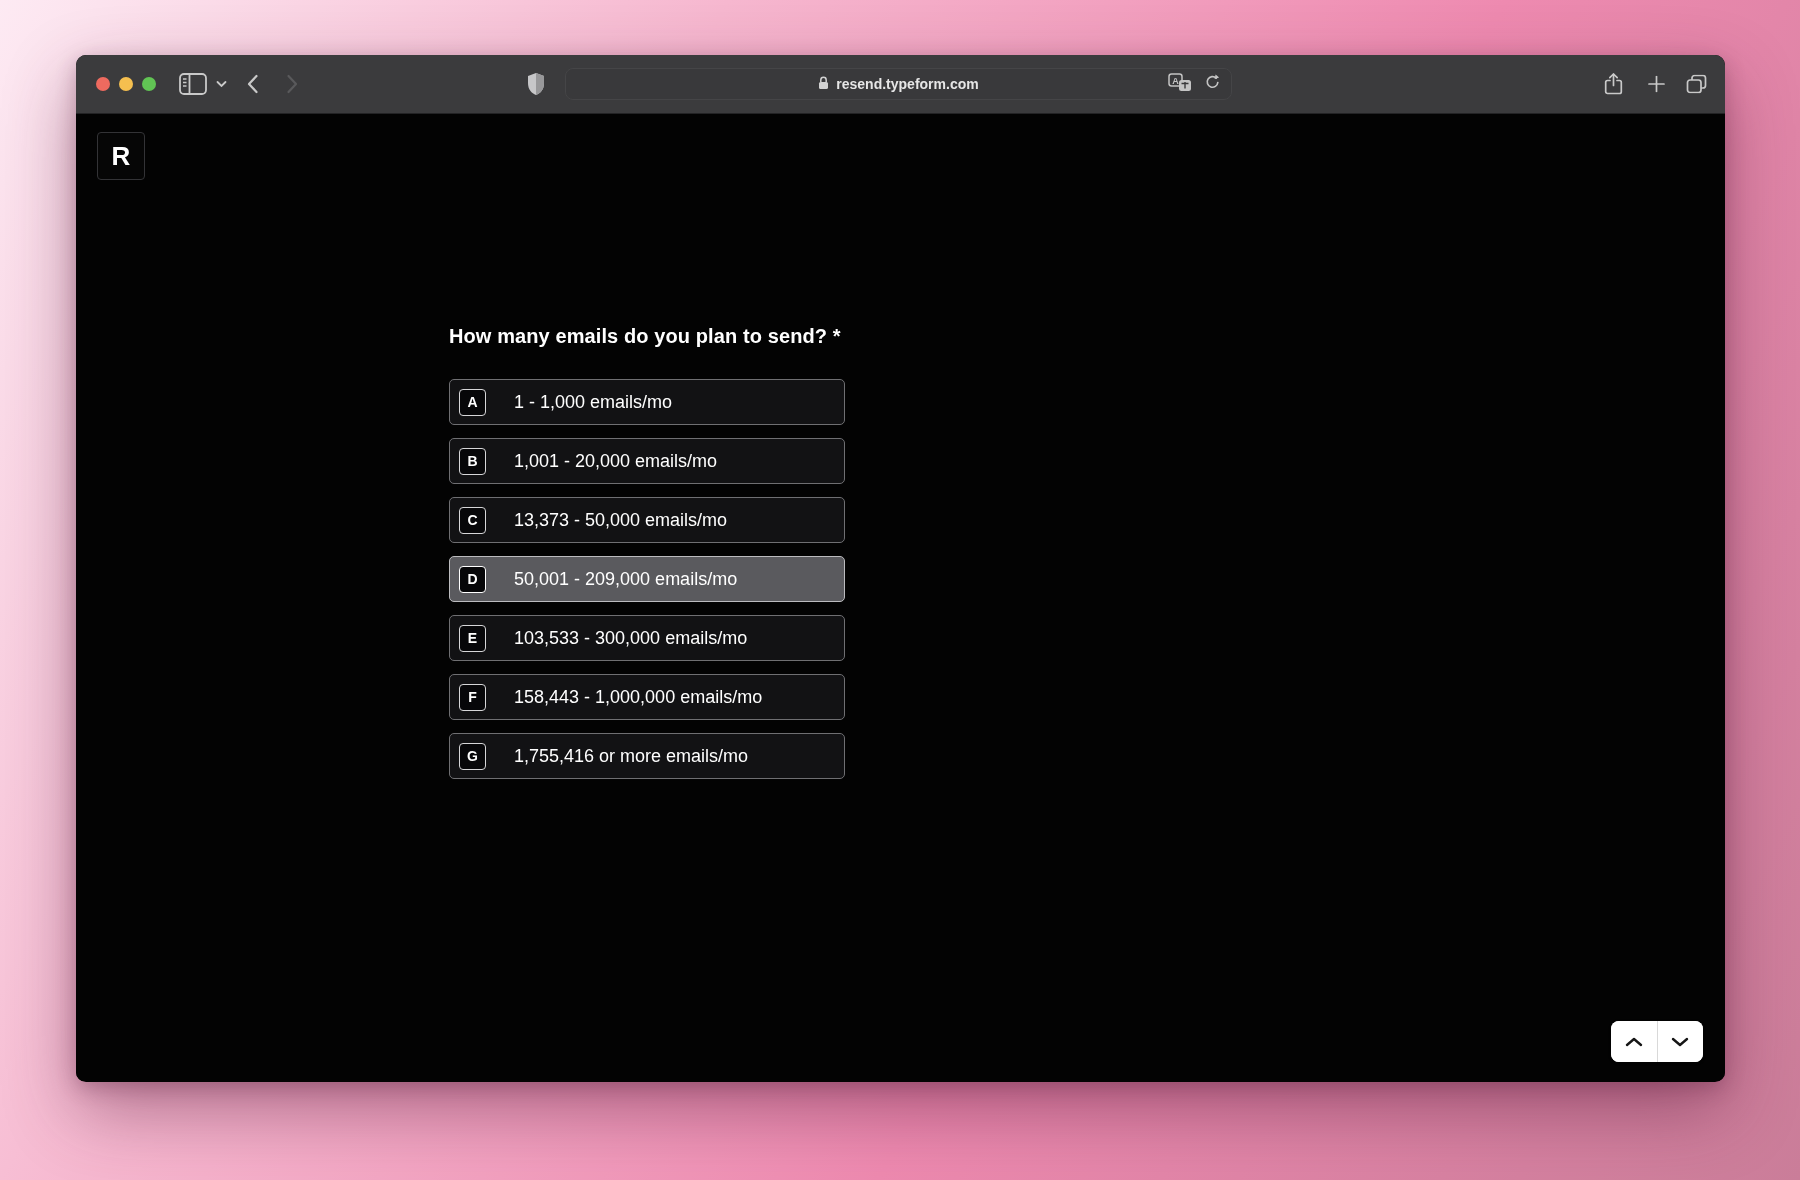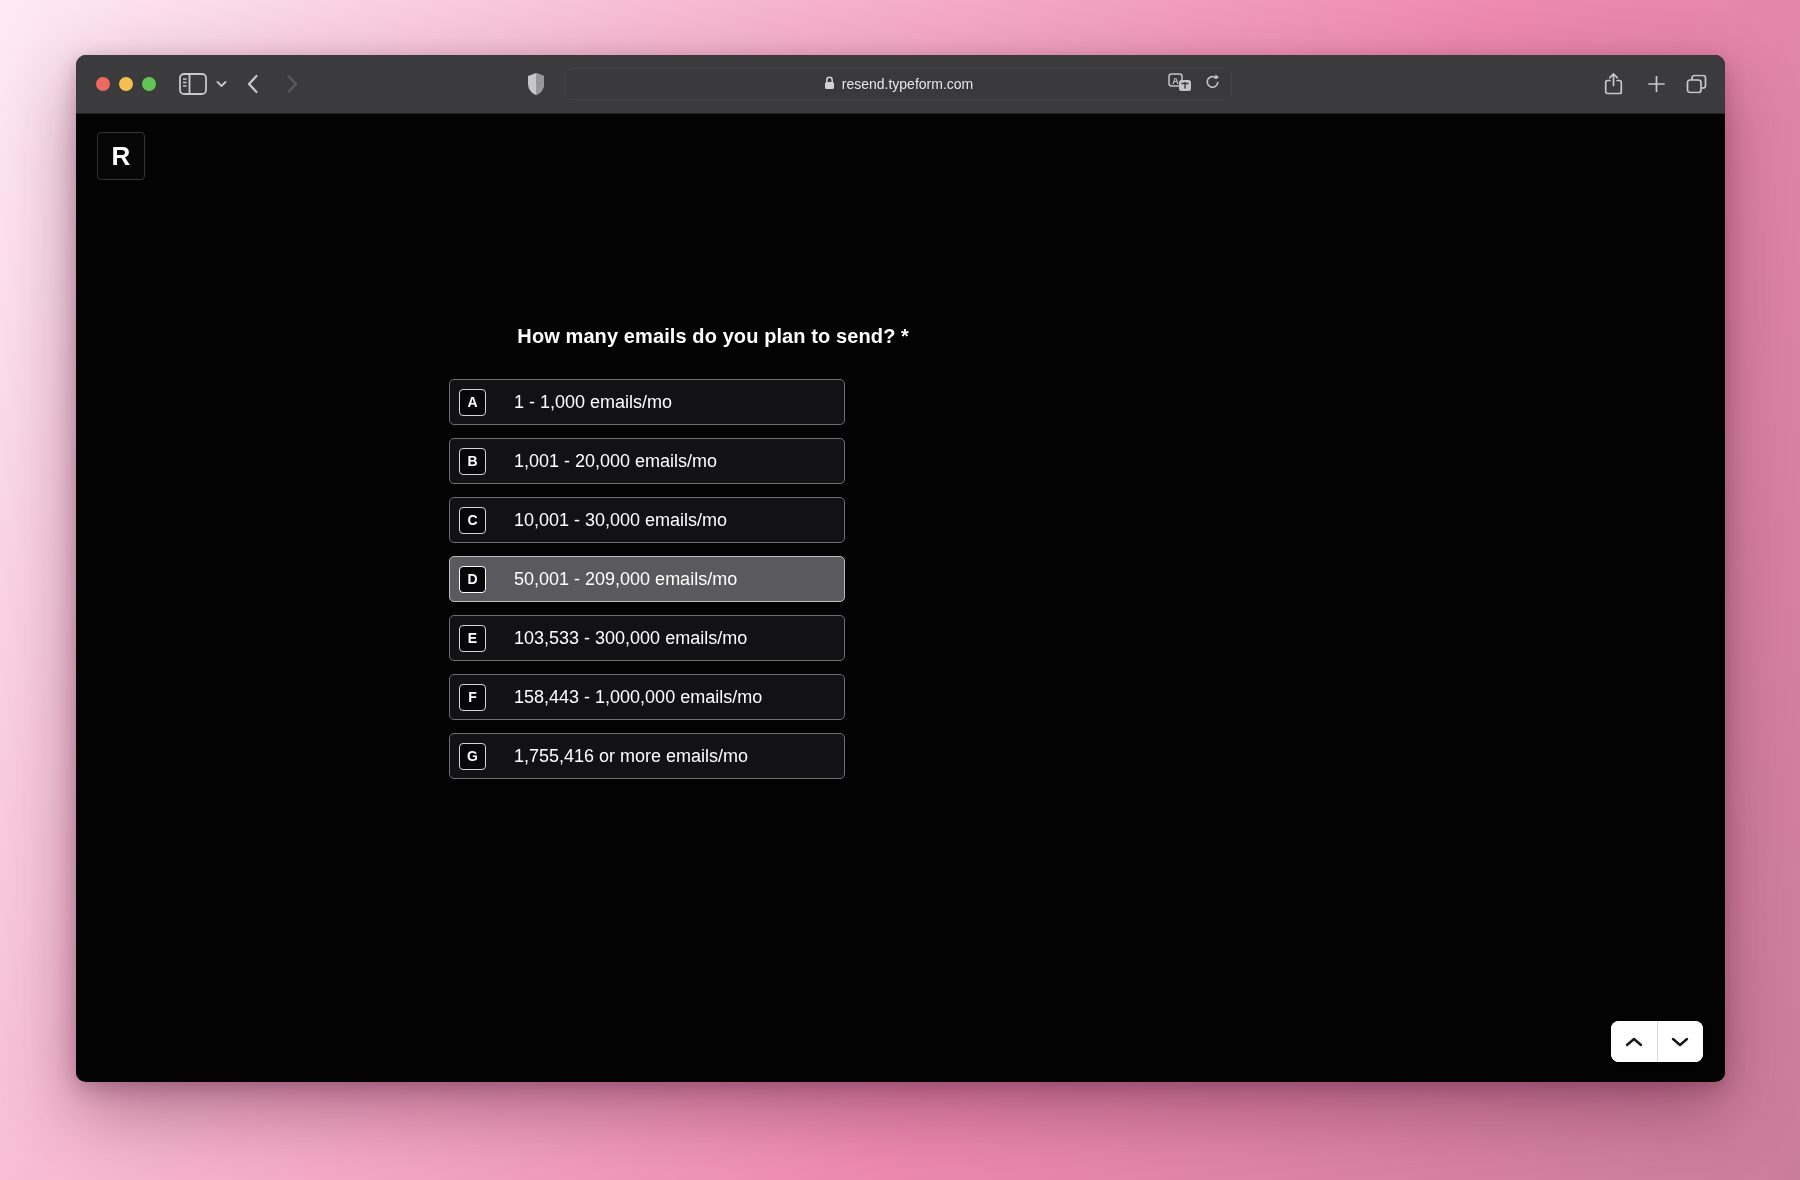--- a/index.html
+++ b/index.html
@@ -21,31 +21,31 @@
   }
   .toolbar .abs{ position:absolute; top:50%; transform:translateY(-50%); }
   .light{ width:14px; height:14px; border-radius:50%; display:inline-block; }
   .lights{ left:20px; display:flex; gap:9px; }
   .tb-icon{ display:flex; align-items:center; justify-content:center; background:none; border:none; cursor:default; }
   .urlbar{
     left:489px; width:667px; height:32px; background:#39393b;
     border:1px solid #454547; border-radius:8px;
     display:flex; align-items:center; justify-content:center; position:relative;
   }
-  .url-center{ display:flex; align-items:flex-start; gap:7px; color:#e6e6e6; font-size:14px; }
+  .url-center{ display:flex; align-items:flex-start; gap:7px; color:#e6e6e6; font-size:14px;font-weight:bold; }
   .url-right{ position:absolute; right:10px; top:0; height:100%; display:flex; align-items:center; gap:12px; }
   
   .content{ position:relative; height:967px; background:#030303; }
   .logo{
     position:absolute; left:21px; top:18px; width:48px; height:48px;
     border:1px solid #333336; border-radius:4px; background:#060606;
     display:flex; align-items:center; justify-content:center;
     color:#fff; font-size:26px; font-weight:700;
   }
-  .form{ position:absolute; left:373px; top:208px; width:460px;text-align:right; }
+  .form{ position:absolute; left:373px; top:208px; width:460px; }
   .q-title{ color:#fff; font-size:20px; font-weight:600; line-height:28px; letter-spacing:.1px; }
   .q-sub{ color:#949494; font-size:17px; margin-top:9px; line-height:22px; }
   .options{ margin-top:29px; list-style:none; }
   .option{
     width:396px; height:46px; margin-bottom:13px;
     background:#121214; border:1px solid #6f6f72; border-radius:5px;
     display:flex; align-items:center; padding-left:9px; cursor:pointer;
   }
   .option.selected{ background:#5a5a5e; border-color:#bcbcbf; }
   .option .key{
@@ -178,21 +178,21 @@
     <span class="label">1 - 1,000 emails/mo</span>
   </li>
 
   <li class="option">
     <span class="key">B</span>
     <span class="label">1,001 - 20,000 emails/mo</span>
   </li>
 
   <li class="option">
     <span class="key">C</span>
-    <span class="label">10,001 - 30,000 emails/mo</span>
+    <span class="label">13,373 - 50,000 emails/mo</span>
   </li>
 
   <li class="option selected">
     <span class="key">D</span>
     <span class="label">50,001 - 209,000 emails/mo</span>
   </li>
 
   <li class="option">
     <span class="key">E</span>
     <span class="label">103,533 - 300,000 emails/mo</span>

